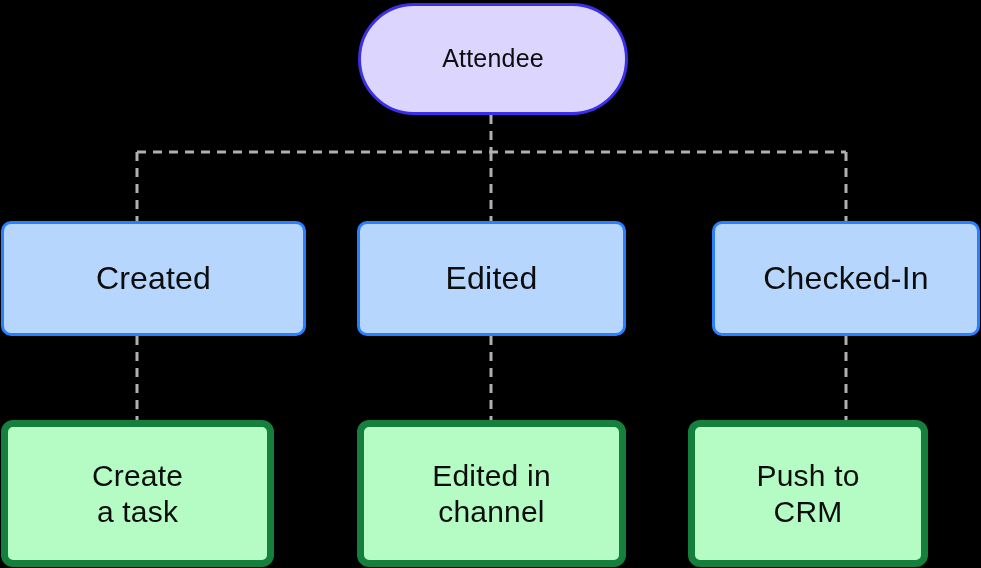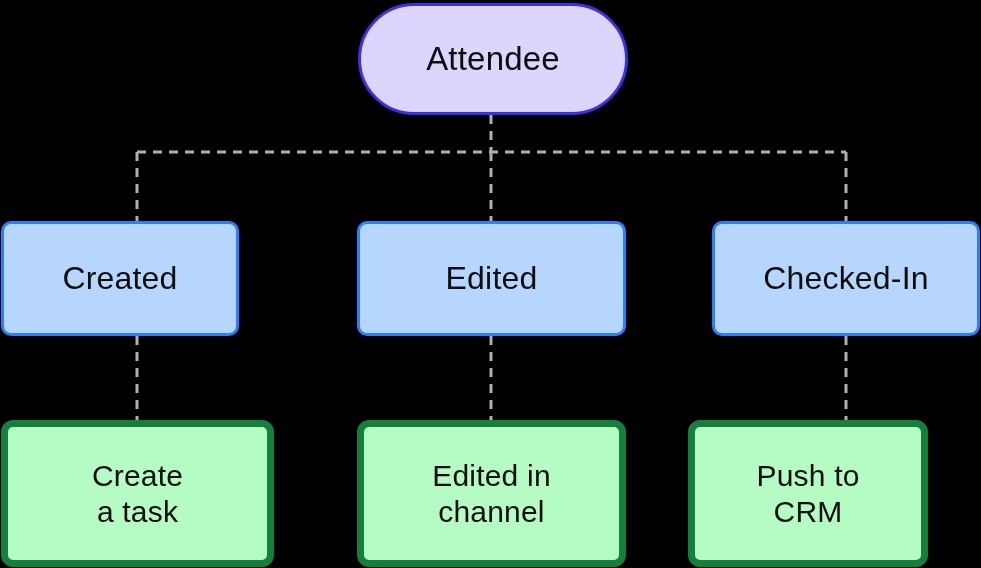--- a/index.html
+++ b/index.html
@@ -33,21 +33,21 @@
     justify-content: center;
     text-align: center;
     color: #0d0d0d;
     line-height: 1.18;
     white-space: pre-line;
   }
   .node-root {
     border-radius: 999px;
     border: 3px solid #3b30e8;
     background: #dcd6fe;
-    font-size: 33px;
+    font-size: 25px;
     letter-spacing: 0.2px;
   }
   .node-event {
     border-radius: 10px;
     border: 3px solid #2a7fff;
     background: #b6d6fd;
     font-size: 32px;
     letter-spacing: 0.2px;
   }
   .node-action {
@@ -71,21 +71,21 @@
       <path d="M 491 152 L 491 221"></path>
       <path d="M 846 152 L 846 221"></path>
       <path d="M 137 336 L 137 420"></path>
       <path d="M 491 336 L 491 420"></path>
       <path d="M 846 336 L 846 420"></path>
     </g>
   </svg>
 
   <div class="node node-root" style="left:358px; top:3px; width:270px; height:112px;">Attendee</div>
 
-  <div class="node node-event" style="left:1px; top:221px; width:238px; height:115px;">Created</div>
+  <div class="node node-event" style="left:1px; top:221px; width:305px; height:115px;">Created</div>
 
   <div class="node node-event" style="left:357px; top:221px; width:269px; height:115px;">Edited</div>
 
   <div class="node node-event" style="left:712px; top:221px; width:268px; height:115px;">Checked-In</div>
 
   <div class="node node-action" style="left:1px; top:420px; width:273px; height:147px;">Create
 a task</div>
 
   <div class="node node-action" style="left:357px; top:420px; width:269px; height:147px;">Edited in
 channel</div>

